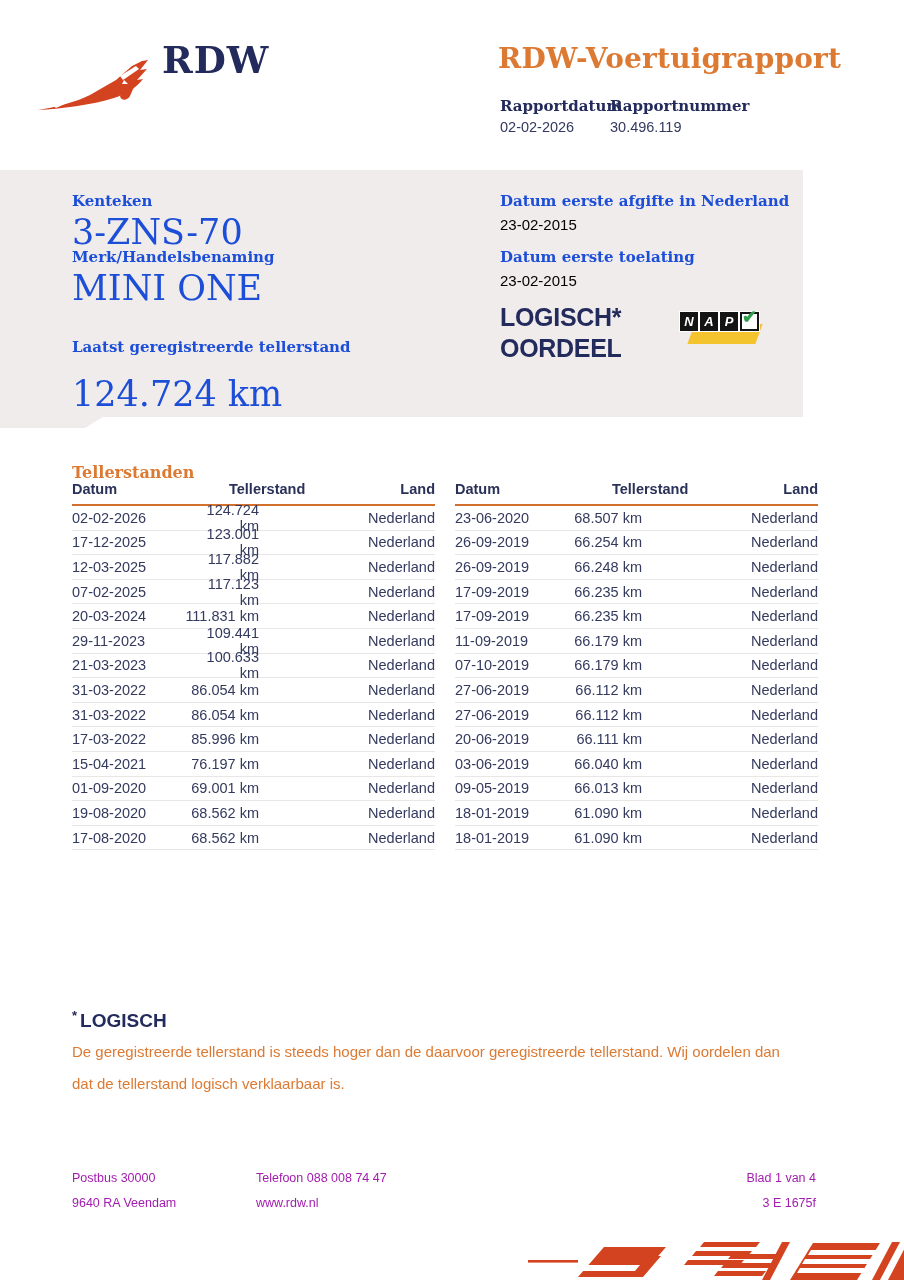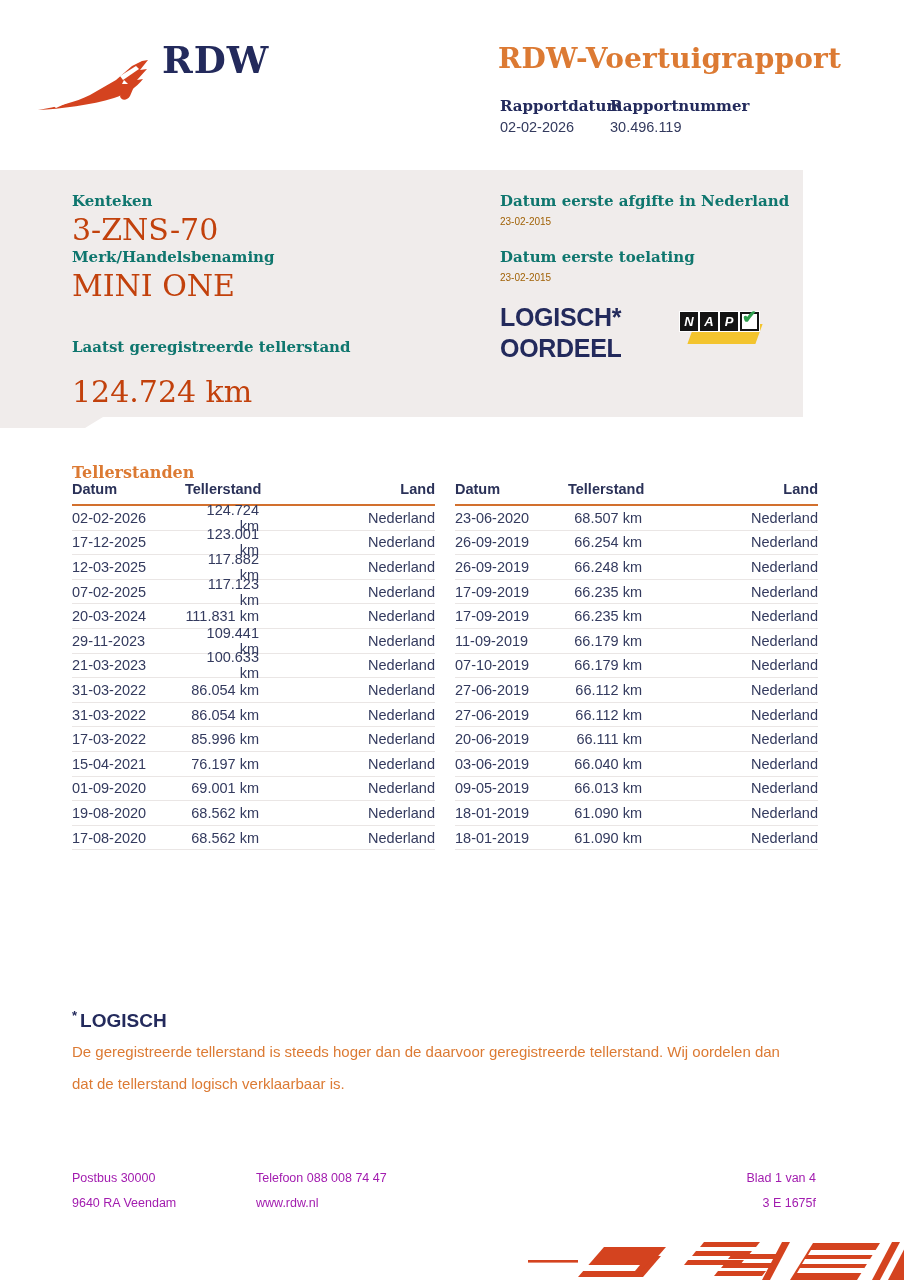--- a/index.html
+++ b/index.html
@@ -28,26 +28,26 @@
   .hdr-value { font-size:14.5px; color:#333a5e; top:119px; }
   .hx1 { left:500px; } .hx2 { left:610px; }
 
   
   .grey-box {
     left:0; top:170px; width:803px; height:258px; background:#f0eceb;
     clip-path: polygon(0 0, 803px 0, 803px 247px, 103px 247px, 85px 258px, 0 258px);
   }
   .fld-label {
     font-family:"DejaVu Serif",serif; font-weight:bold;
-    font-size:15px; color:#0f766e;
+    font-size:15px; color:#1d4ed8;
   }
   .fld-big {
-    font-family:"DejaVu Serif",serif; font-size:30px; color:#c2410c;
-  }
-  .fld-small { font-size:10px; color:#a16207; }
+    font-family:"DejaVu Serif",serif; font-size:35px; color:#1d4ed8;
+  }
+  .fld-small { font-size:15px; color:#000000; }
   .oordeel {
     left:500px; top:302px; font-size:25px; font-weight:bold;
     color:#232a5c; letter-spacing:-0.3px; line-height:31px;
   }
 
   
   .nap { left:679px; top:311px; width:92px; height:42px; }
   .nap-yellow {
     position:absolute; left:12px; top:13px; width:68px; height:20px;
     background:#f3c42e; transform:skewX(-20deg);
@@ -79,21 +79,21 @@
     border-bottom:2px solid #d2702e; padding-bottom:12px;
     font-weight:bold; font-size:14.5px; color:#2a3158;
   }
   .trow {
     display:flex; height:24.6px; align-items:center;
     border-bottom:1px solid #eae6e5; font-size:14.5px; color:#333a5e;
   }
   .tcell.c0 { flex:0 0 113px; text-align:left; }
   .tcell.c1 { flex:0 0 74px; text-align:right; }
   .tcell.c2 { flex:1 1 auto; text-align:right; }
-  .thead .tcell.c1 { text-align:left; }
+  .thead .tcell.c1 { text-align:left;margin-left:44px; }
 
   
   .footnote-head { left:72px; top:1008px; font-size:19px; font-weight:bold; color:#232a5c; }
   .footnote-head .ast { font-size:13px; vertical-align:7px; font-weight:bold; margin-right:3px; }
   .footnote-text {
     left:72px; top:1036px; width:710px; font-size:15px;
     color:#dc7a33; line-height:32px;
   }
 
   

